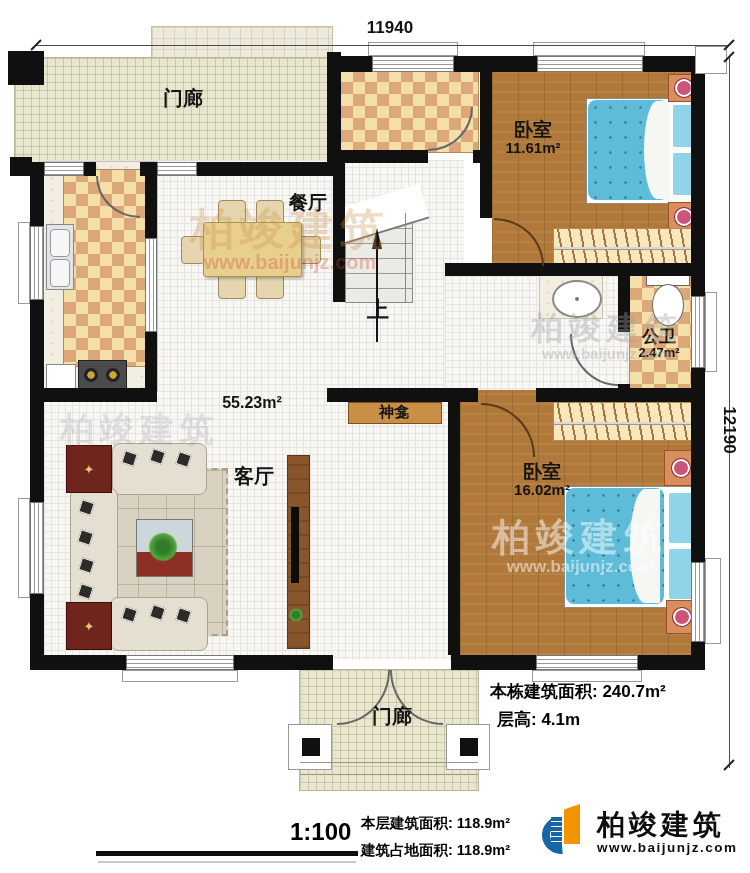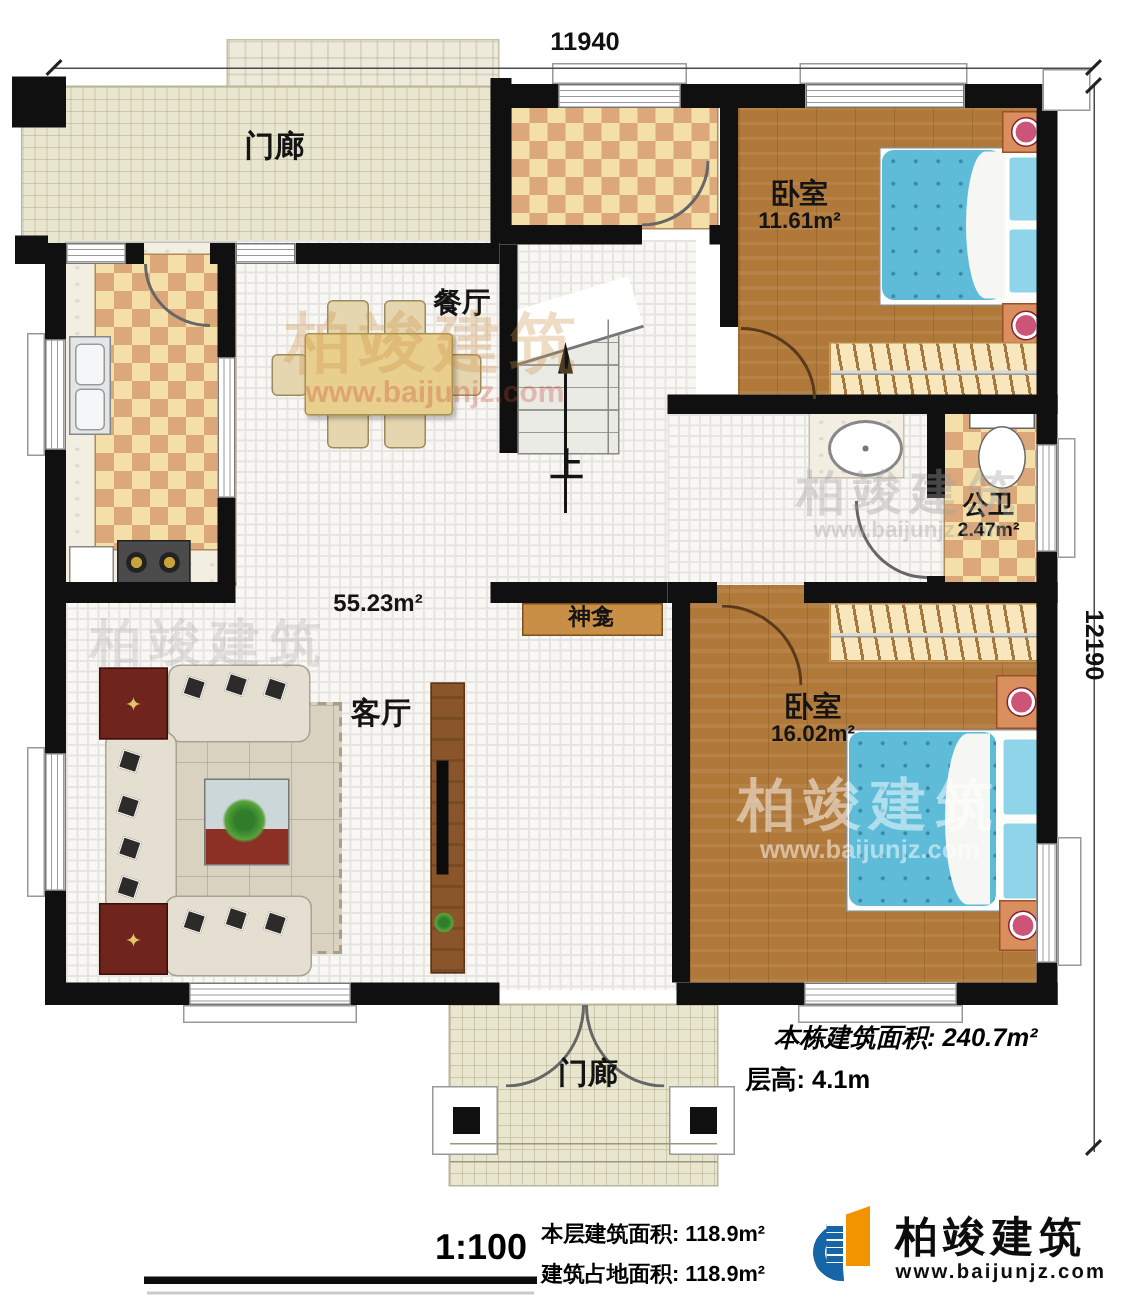--- a/index.html
+++ b/index.html
@@ -304,21 +304,21 @@
 
   <div class="dimline" style="left:36px;top:45px;width:693px;height:1px;"></div>
   <div class="tick" style="left:29px;top:44px;"></div>
   <div class="tick" style="left:722px;top:44px;"></div>
   <div class="dimtext" style="left:353px;top:18px;width:74px;">11940</div>
   <div class="dimline" style="left:729px;top:57px;width:1px;height:711px;"></div>
   <div class="tick" style="left:722px;top:56px;"></div>
   <div class="tick" style="left:722px;top:764px;"></div>
   <div class="dimtext" style="left:689px;top:420px;width:80px;transform:rotate(90deg);">12190</div>
 
-  <div class="note" style="left:516px;top:680px;font-style:italic;">本栋建筑面积: 240.7m²</div>
+  <div class="note" style="left:490px;top:680px;">本栋建筑面积: 240.7m²</div>
   <div class="note" style="left:497px;top:708px;">层高: 4.1m</div>
 
   <div class="footer-scale" style="left:290px;top:818px;">1:100</div>
   <div class="abs" style="left:96px;top:851px;width:262px;height:5px;background:#0d0d0d;"></div>
   <div class="abs" style="left:98px;top:861px;width:258px;height:2px;background:#c9c9c9;"></div>
   <div class="footer-line" style="left:361px;top:810px;">
     <span>本层建筑面积: 118.9m²</span><br>
     <span>建筑占地面积: 118.9m²</span>
   </div>
   <div class="abs" style="left:540px;top:802px;width:54px;height:58px;">

